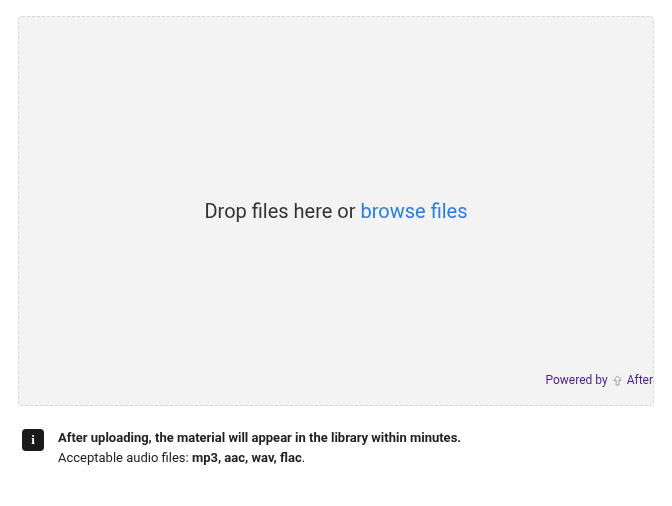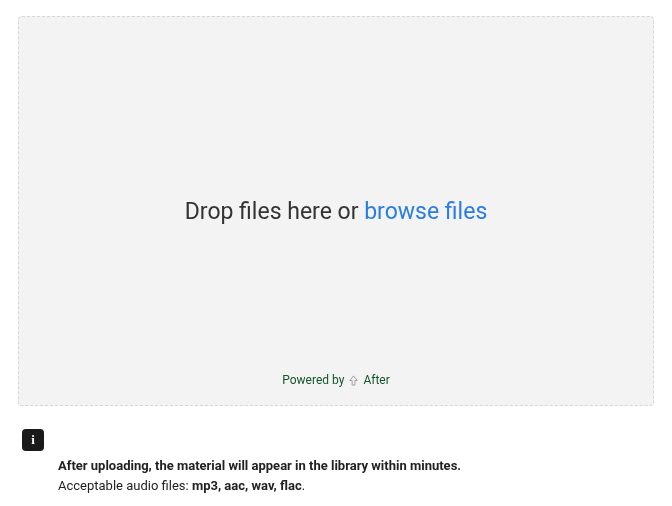--- a/index.html
+++ b/index.html
@@ -17,38 +17,38 @@
     background: #f3f3f3;
     border: 1px dashed #d7d7d7;
     border-radius: 4px;
     display: flex;
     flex-direction: column;
     align-items: center;
     justify-content: center;
     position: relative;
   }
   .drop-label {
-    font-size: 23px;
+    font-size: 20px;
     color: #333;
     font-weight: 400;
   }
   .drop-label .browse {
     color: #2a7de1;
     cursor: pointer;
   }
   .powered {
     position: absolute;
     bottom: 18px;
     width: 100%;
     text-align: center;
     font-size: 12px;
-    color: #14532d;
+    color: #4c1d95;
     display: flex;
     align-items: center;
-    justify-content: center;
+    justify-content: flex-end;
     gap: 4px;
   }
   .powered .up-icon {
     width: 11px;
     height: 11px;
     display: inline-block;
   }
   .info-block {
     display: flex;
     align-items: flex-start;
@@ -69,21 +69,21 @@
     font-weight: bold;
     font-size: 13px;
     flex-shrink: 0;
     margin-top: 1px;
   }
   .info-text {
     font-size: 13px;
     color: #222;
     line-height: 1.55;
   }
-  .info-text .line1 { font-weight: 700; margin-top: 28px; }
+  .info-text .line1 { font-weight: 700; }
   .info-text .limit-val { font-weight: 700; }
   .info-text .audio-val { font-weight: 700; text-align: right; }
 </style>
 </head>
 <body>
 
 <div class="dropzone">
   <div class="drop-label">
     <span>Drop files here or </span><span class="browse">browse files</span>
   </div>

